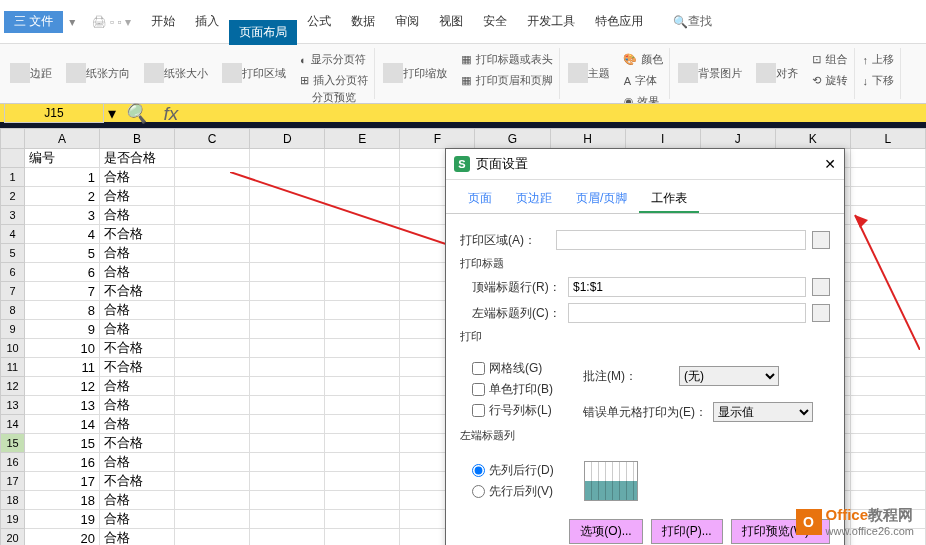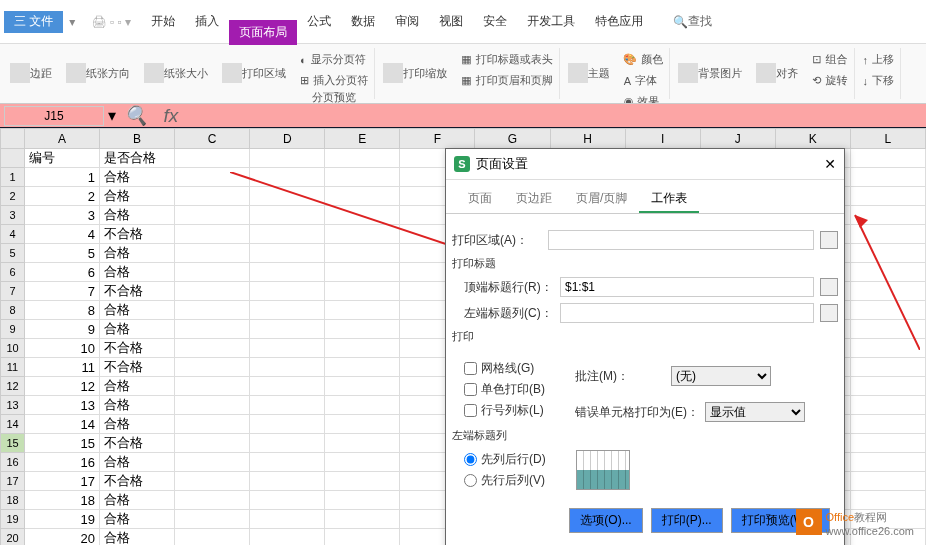--- a/index.html
+++ b/index.html
@@ -2,80 +2,80 @@
 <html><head>
   <meta charset="utf-8">
   <style>
     * { box-sizing: border-box; margin: 0; padding: 0; font-family: "Microsoft YaHei", sans-serif; }
     body { background: #f5f5f5; width: 926px; height: 545px; overflow: hidden; position: relative; }
     
     
     .menubar { display: flex; align-items: center; height: 44px; background: #fff; border-bottom: 1px solid #ddd; font-size: 12px; }
     .menubar .file-btn { background: #4a90d9; color: #fff; padding: 4px 10px; margin-left: 4px; height: 22px; display: flex; align-items: center; }
     .menu-item { padding: 4px 10px; color: #333; cursor: pointer; }
-    .menu-item.active { background: #a21caf; color: #fff; margin-top: 21px; }
+    .menu-item.active { background: #0369a1; color: #fff; margin-top: 21px; }
     .search-area { display: flex; align-items: center; margin-left: 20px; color: #666; }
     
     
     .ribbon { height: 60px; background: #f9f9f9; border-bottom: 1px solid #ccc; display: flex; align-items: center; padding: 4px; font-size: 11px; color: #555; gap: 2px; overflow: hidden; }
     .ribbon-group { display: flex; flex-direction: column; align-items: center; padding: 2px 4px; border-right: 1px solid #e5e5e5; height: 100%; justify-content: space-between; }
     .ribbon-btn { display: flex; align-items: center; padding: 2px 6px; cursor: pointer; }
     .ribbon-icon { width: 20px; height: 20px; background: #ddd; margin-bottom: 2px; }
     .ribbon-small { display: flex; align-items: center; gap: 4px; padding: 2px; font-size: 11px; }
     .ribbon-col { display: flex; flex-direction: column; gap: 2px; }
     
     
-    .fx-row { display: flex; align-items: center; background: #fca5a5; border-bottom: 1px solid #0f172a; height: 24px; }
+    .fx-row { display: flex; align-items: center; background: #fde047; border-bottom: 6px solid #0f172a; height: 24px; }
     .name-box { width: 100px; border: 1px solid #ccc; margin: 2px 4px; padding: 2px 6px; font-size: 12px; text-align: center; }
     .fx-label { font-style: italic; color: #666; padding: 0 8px; font-size: 19px; }
     
     
     .sheet { position: relative; background: #fff; }
     table { border-collapse: collapse; width: 100%; table-layout: fixed; }
     .col-header th { background: #e8e8e8; border: 1px solid #ccc; font-weight: normal; font-size: 12px; height: 20px; text-align: center; }
     .col-header th:first-child { width: 24px; }
     .row-header { background: #e8e8e8; border: 1px solid #ccc; text-align: center; font-size: 11px; width: 24px; }
     .row-header.sel { background: #c5e0b4; }
     td { border: 1px solid #ddd; height: 19px; font-size: 13px; padding: 0 4px; }
     td.num { text-align: right; }
     
     
     .dialog { position: absolute; left: 445px; top: 148px; width: 400px; background: #fff; border: 1px solid #666; box-shadow: 2px 2px 8px rgba(0,0,0,.3); }
     .dlg-title { display: flex; align-items: center; padding: 6px 8px; border-bottom: 1px solid #ddd; font-size: 13px; }
     .dlg-title .s-icon { width: 16px; height: 16px; background: #2e9e5b; border-radius: 3px; margin-right: 6px; display: flex; align-items: center; justify-content: center; color: #fff; font-size: 11px; font-weight: bold; }
     .dlg-close { margin-left: auto; cursor: pointer; font-size: 14px; }
     .dlg-tabs { display: flex; padding: 6px 10px 0; font-size: 12px; border-bottom: 1px solid #ccc; }
-    .dlg-tab { padding: 4px 12px; cursor: pointer; color: #737373; }
+    .dlg-tab { padding: 4px 12px; cursor: pointer; color: #3b82f6; }
     .dlg-tab.active { border-bottom: 2px solid #2e9e5b; color: #000; }
-    .dlg-body { padding: 10px 6px; font-size: 12px; color: #333; }
+    .dlg-body { padding: 10px 14px; font-size: 12px; color: #333; }
     .field-row { display: flex; align-items: center; margin: 6px 0; gap: 6px; }
     .field-row label { min-width: 90px; }
     .field-row input[type="text"] { flex: 1; border: 1px solid #ccc; height: 20px; padding: 0 4px; font-size: 12px; }
     .picker { width: 18px; height: 18px; border: 1px solid #999; background: #f0f0f0; cursor: pointer; }
     legend, .group-label { font-size: 11px; padding: 0; color: #333; }
     .print-section { display: flex; gap: 30px; margin-top: 16px; }
     .print-col { display: flex; flex-direction: column; gap: 4px; }
     .check-row, .radio-row { display: flex; align-items: center; gap: 4px; font-size: 12px; }
     select { border: 1px solid #999; height: 20px; font-size: 12px; width: 100px; }
-    .order-row { display: flex; gap: 30px; align-items: center; margin-top: 7px; }
+    .order-row { display: flex; gap: 30px; align-items: center; margin-top: 18px; }
     .order-img { width: 54px; height: 40px; border: 1px solid #999; background: repeating-linear-gradient(90deg,#fff,#fff 6px,#ccc 6px,#ccc 7px), linear-gradient(0deg,#6aa 50%,#fff 50%); background-blend-mode: multiply; }
     .dlg-buttons { display: flex; justify-content: flex-end; gap: 8px; padding: 8px 14px; }
-    .dlg-btn { border: 1px solid #999; background: #3b82f6; padding: 3px 10px; font-size: 12px; cursor: pointer; }
+    .dlg-btn { border: 1px solid #999; background: #f0abfc; padding: 3px 10px; font-size: 12px; cursor: pointer; }
     .dlg-ok-row { display: flex; justify-content: flex-end; gap: 12px; padding: 6px 14px 10px; align-items: center; }
     .dlg-ok { border: 1px solid #3b7dc4; background: #fff; color: #000; padding: 3px 18px; font-size: 12px; cursor: pointer; }
     .dlg-cancel { color: #333; font-size: 12px; cursor: pointer; }
     
     
     .arrow1 { position: absolute; left: 230px; top: 172px; width: 240px; height: 90px; pointer-events: none; }
     .arrow2 { position: absolute; left: 850px; top: 210px; width: 70px; height: 140px; pointer-events: none; }
     
     
     .watermark { position: absolute; right: 12px; bottom: 8px; display: flex; align-items: center; gap: 4px; }
     .wm-icon { width: 26px; height: 26px; background: #e8730f; display: flex; align-items: center; justify-content: center; color: #fff; font-weight: bold; font-size: 14px; }
-    .wm-text { font-size: 11px; font-weight: normal; }
+    .wm-text { font-size: 15px; font-weight: bold; }
     .wm-orange { color: #e8730f; }
     .wm-gray { color: #7a7a7a; }
     .wm-url { font-size: 11px; color: #7a7a7a; display: block; }
   </style>
 </head>
 <body>
 
 <div class="menubar">
   <div class="file-btn">三 文件</div>
   <span style="padding:0 6px;color:#888">▾</span>

